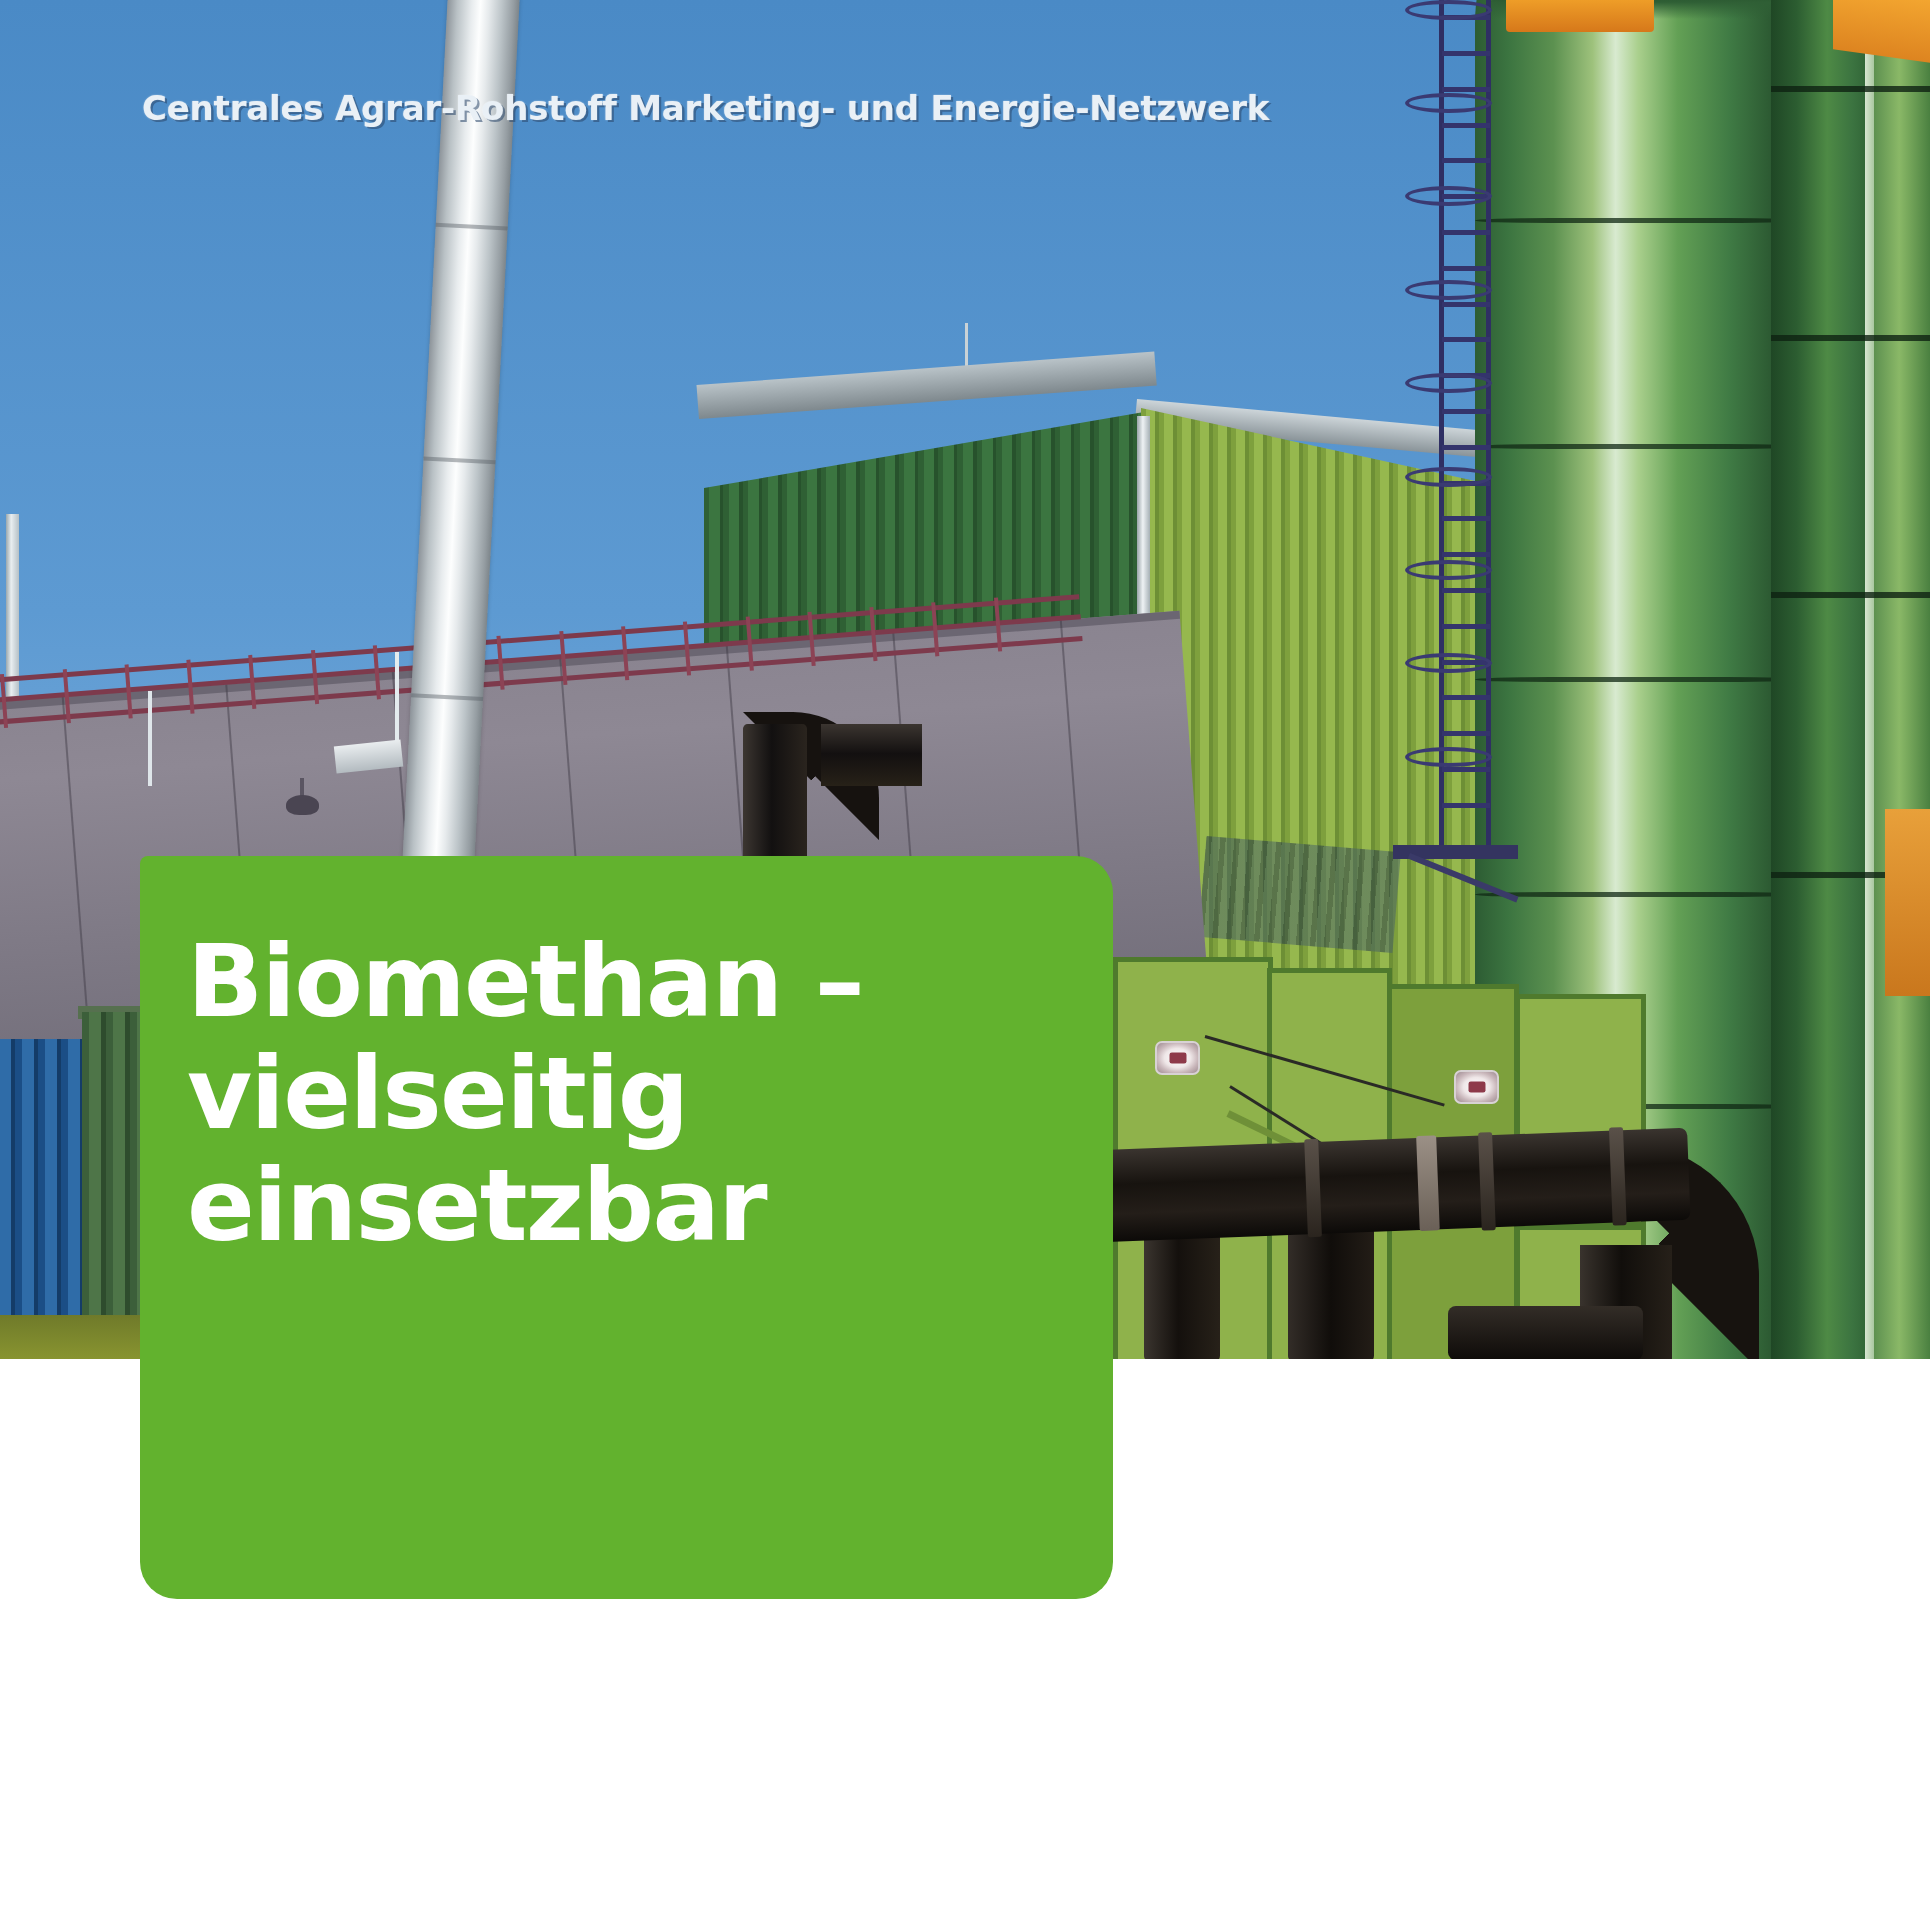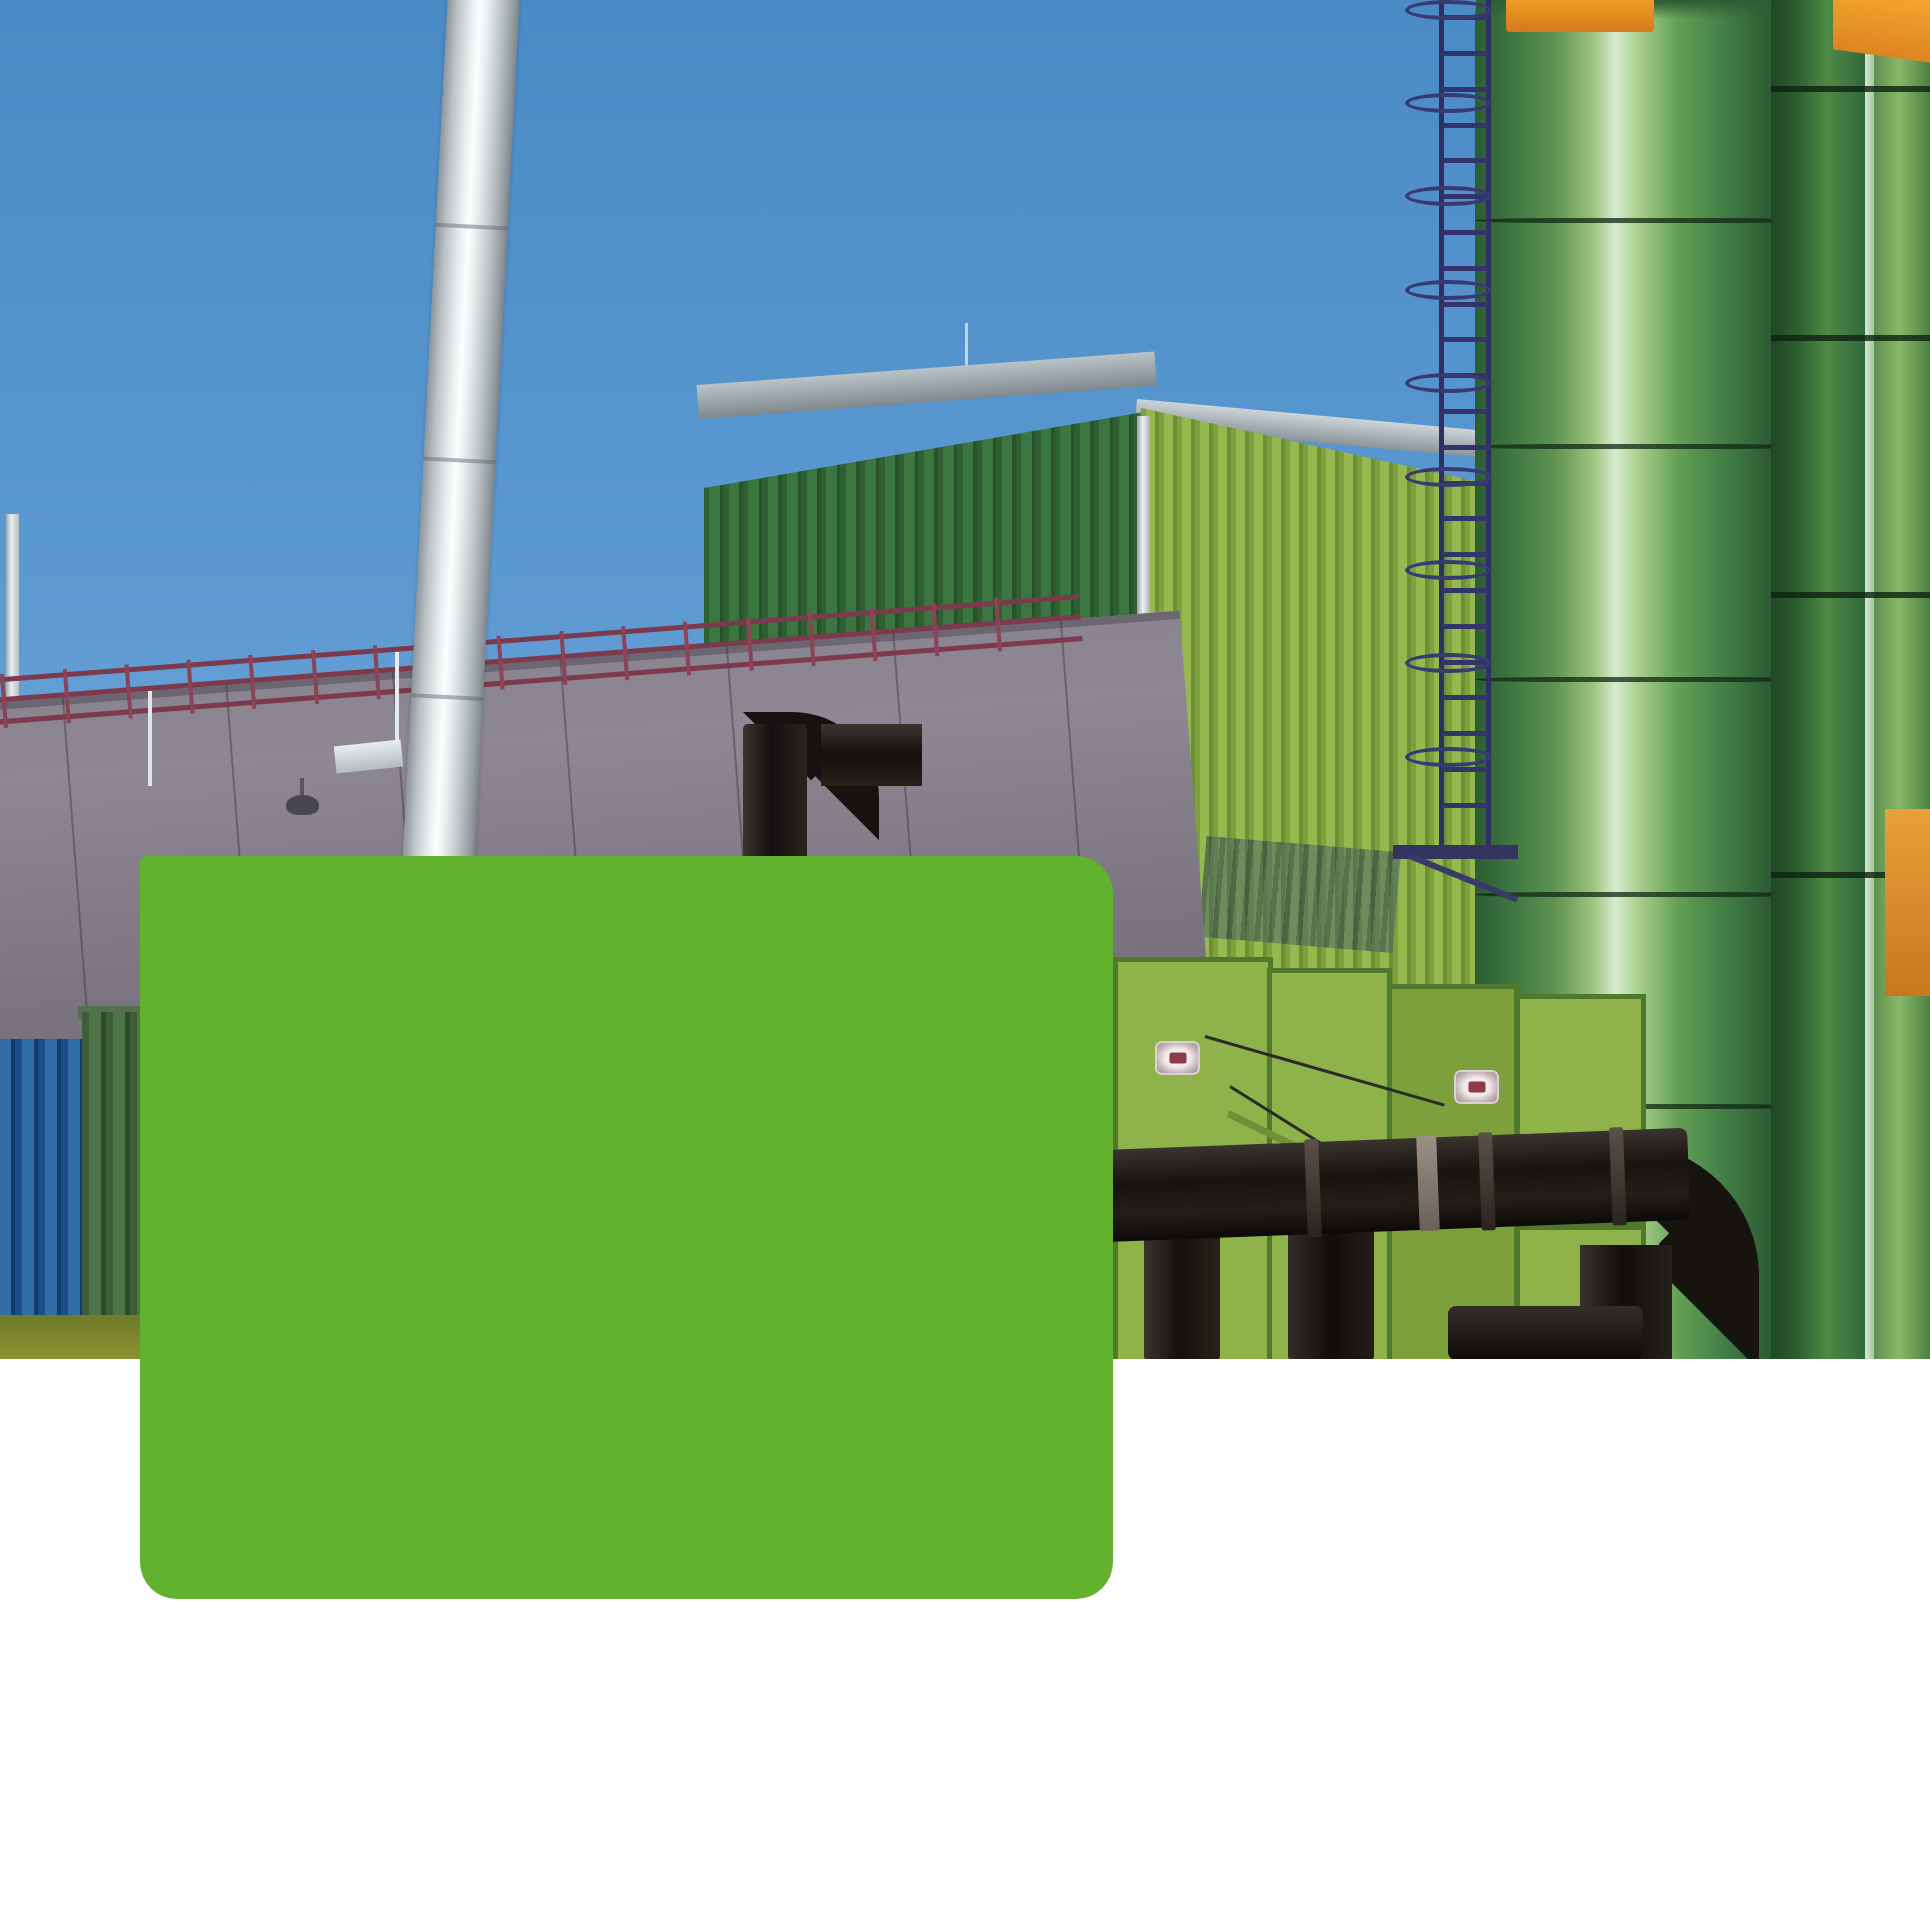--- a/index.html
+++ b/index.html
@@ -658,21 +658,25 @@
     <div class="pipe-elbow-r"></div>
     <div class="pipe-down-r"></div>
     <div class="pipe-bottom"></div>
     <div class="pipe-main">
       <div class="pipe-flange" style="left:209px; top:-3.1px;"></div>
       <div class="pipe-collar" style="left:321px; top:-1.6px;"></div>
       <div class="pipe-flange" style="left:383px; top:-3.1px;"></div>
       <div class="pipe-flange" style="left:514px; top:-3.1px;"></div>
     </div>
 
+    <div class="caption">Centrales Agrar-Rohstoff Marketing- und Energie-Netzwerk</div>
   </div>
 
   <div class="bottom-white"></div>
 
   <div class="card">
+    <h1 class="card-title">Biomethan –
+vielseitig
+einsetzbar</h1>
   </div>
 
 </div>
 
 
 </body></html>

